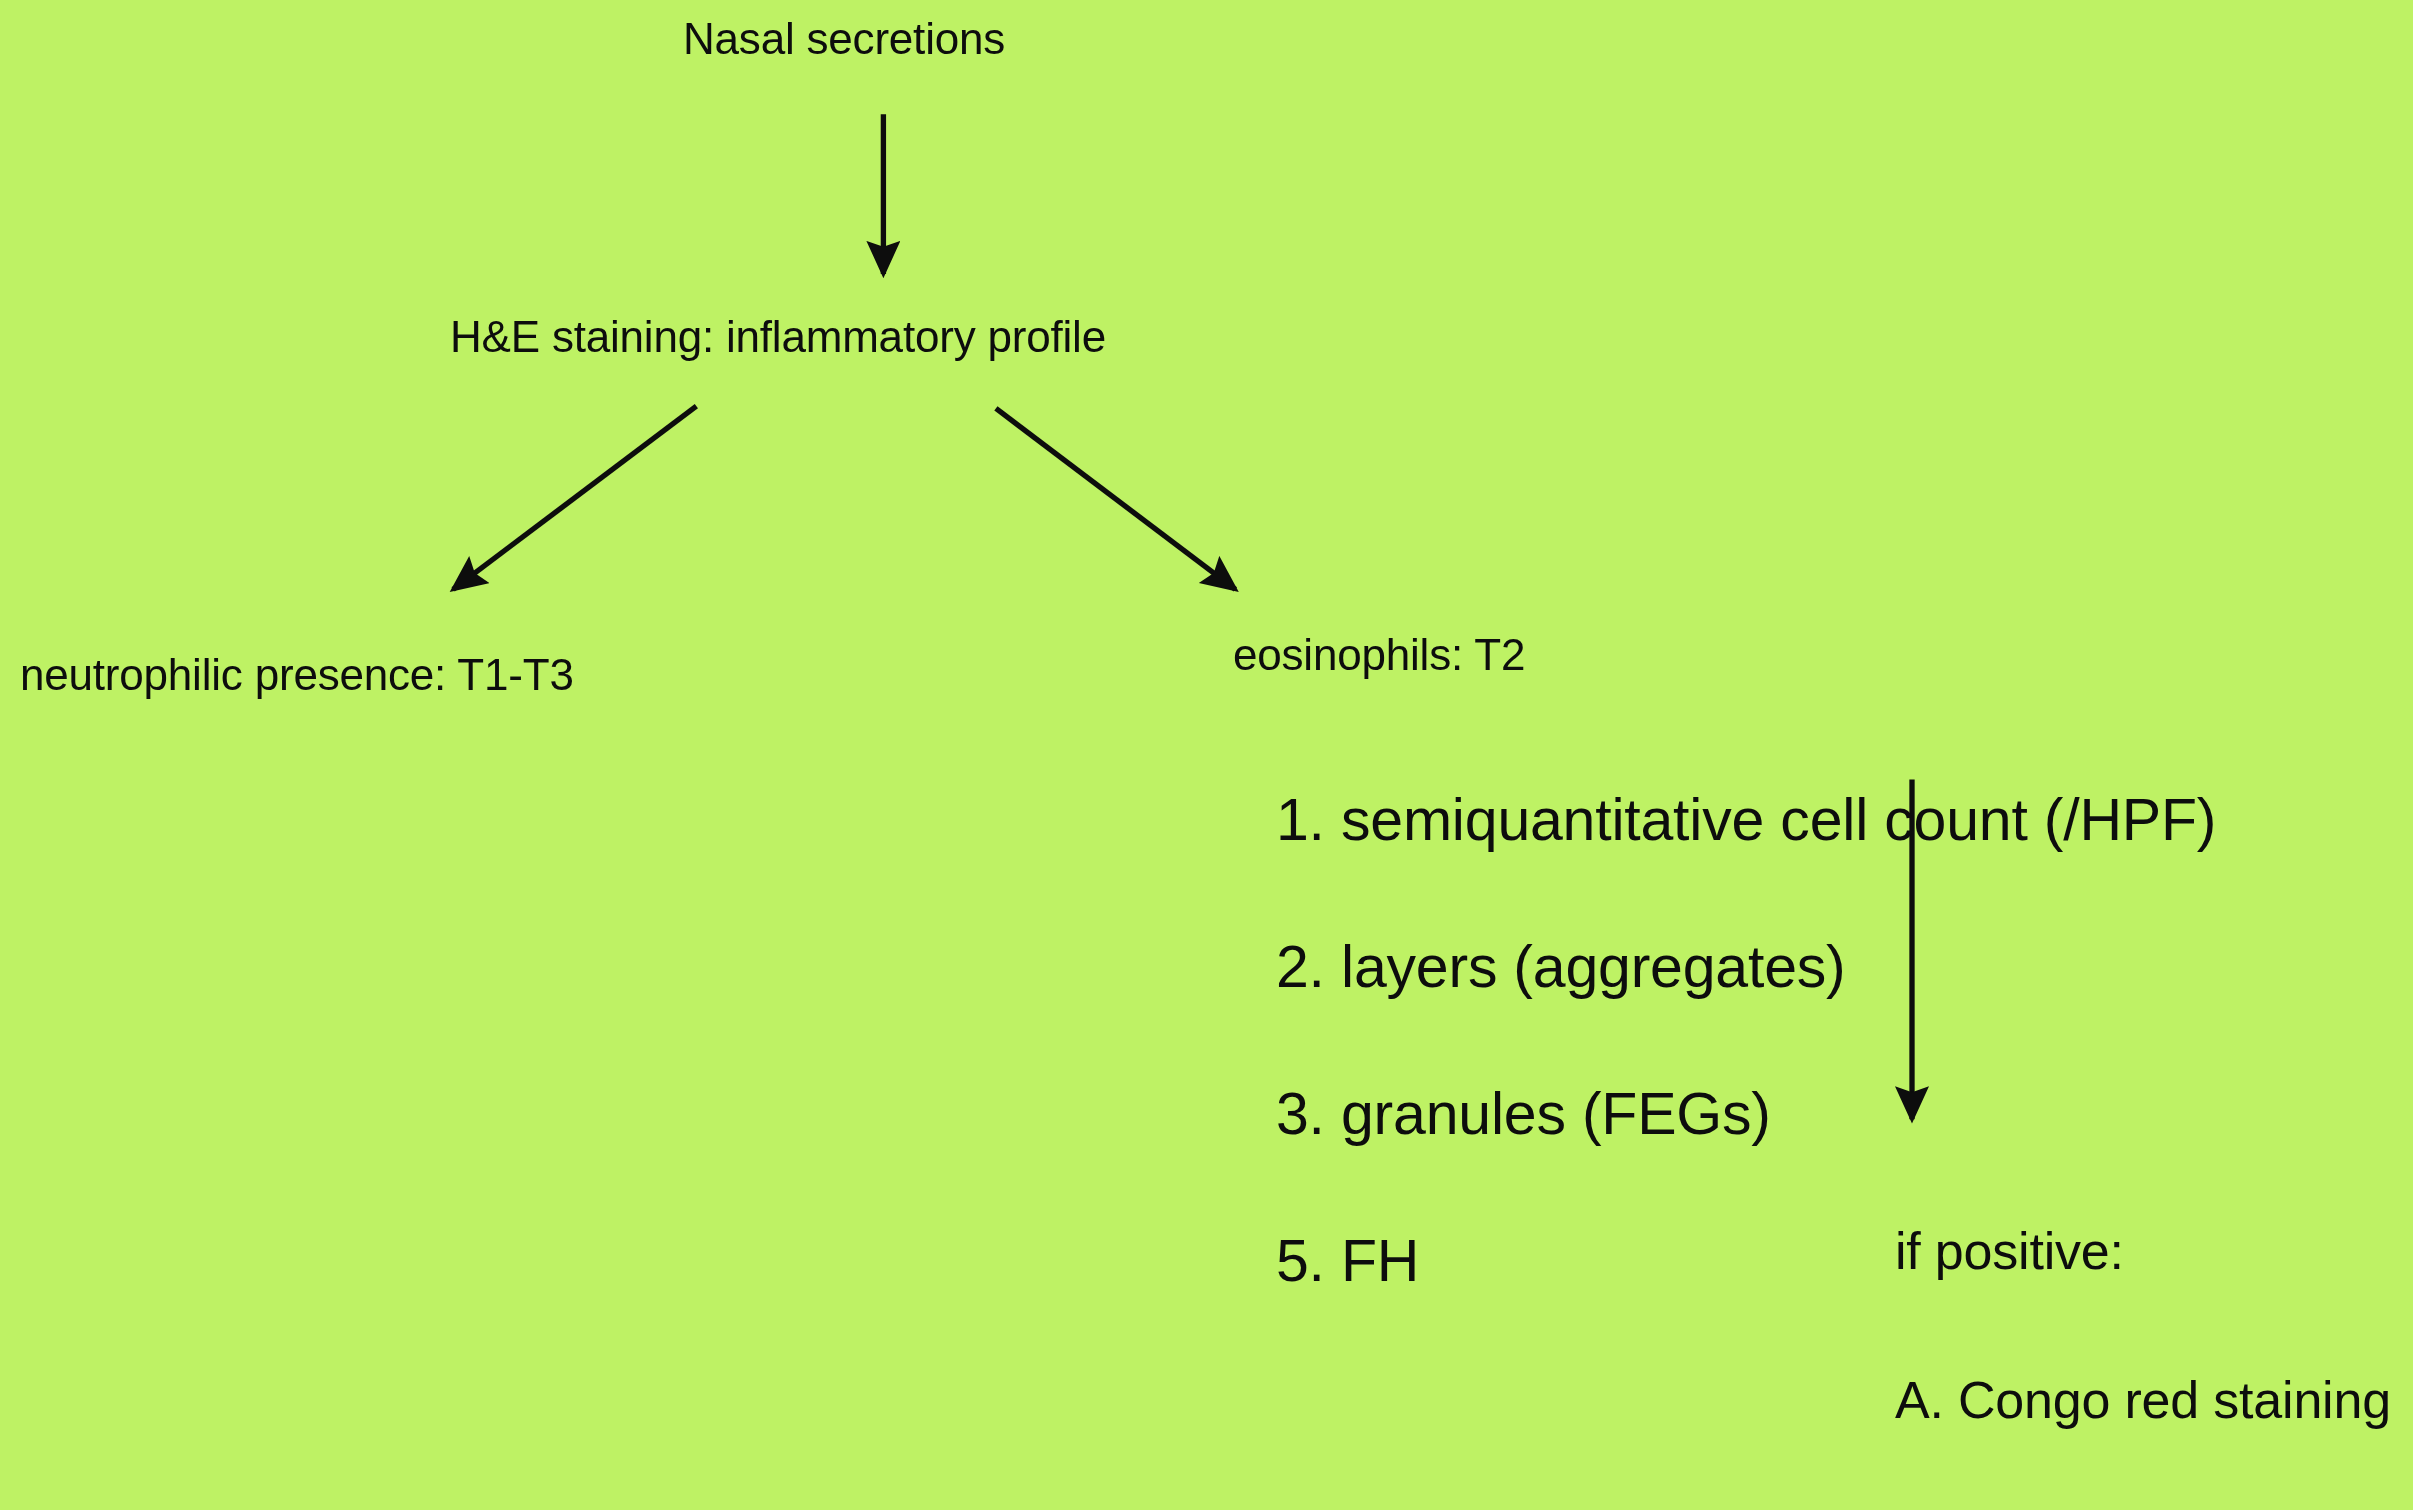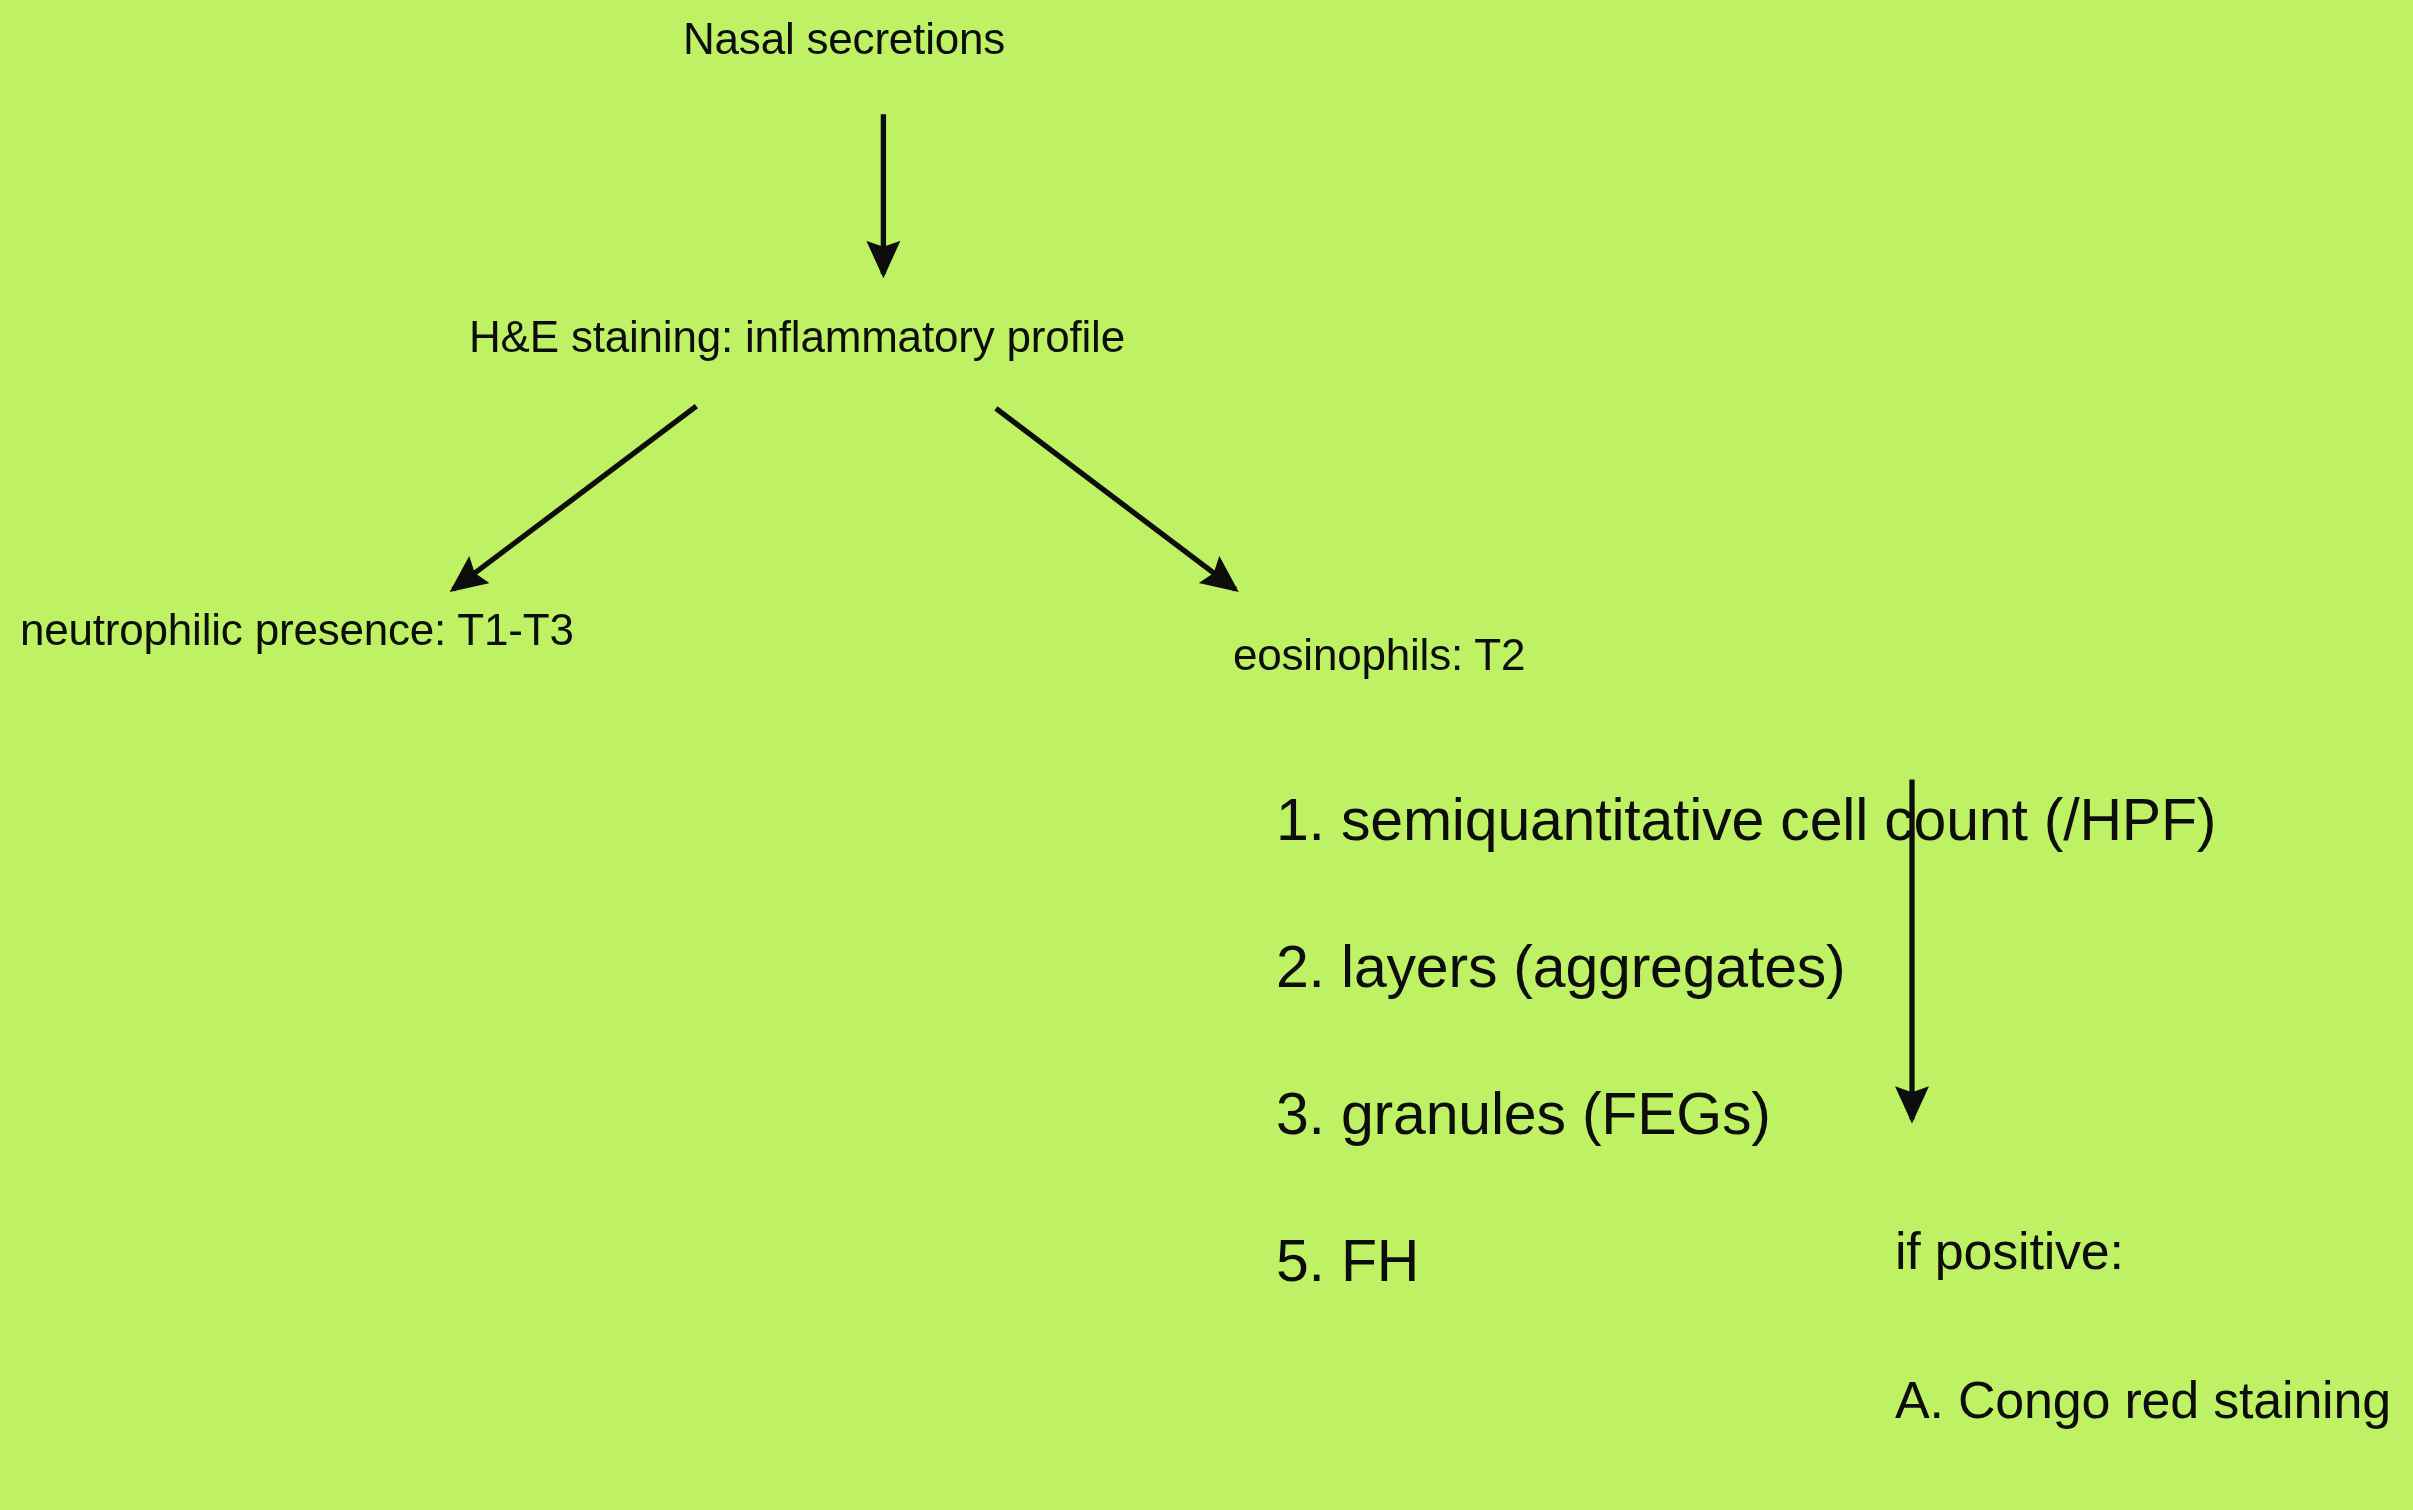--- a/index.html
+++ b/index.html
@@ -27,22 +27,22 @@
   .arrows {
     position: absolute;
     left: 0;
     top: 0;
     width: 2413px;
     height: 1511px;
     pointer-events: none;
   }
   
   #n-root      { left: 683px;  top: 16.7px;  }
-  #n-stain     { left: 469px;  top: 315px; }
-  #n-neutro    { left: 20px;   top: 608px; }
+  #n-stain     { left: 450px;  top: 315px; }
+  #n-neutro    { left: 20px;   top: 653px; }
   #n-eos-head  { left: 1233px; top: 633px; }
   #n-list      { left: 1276px; top: 703px; }
   #n-positive  { left: 1851px; top: 1133px; }
 
   .list-line {
     font-size: 59px;
     line-height: 59px;
     white-space: pre;
   }
   .pos-line {

